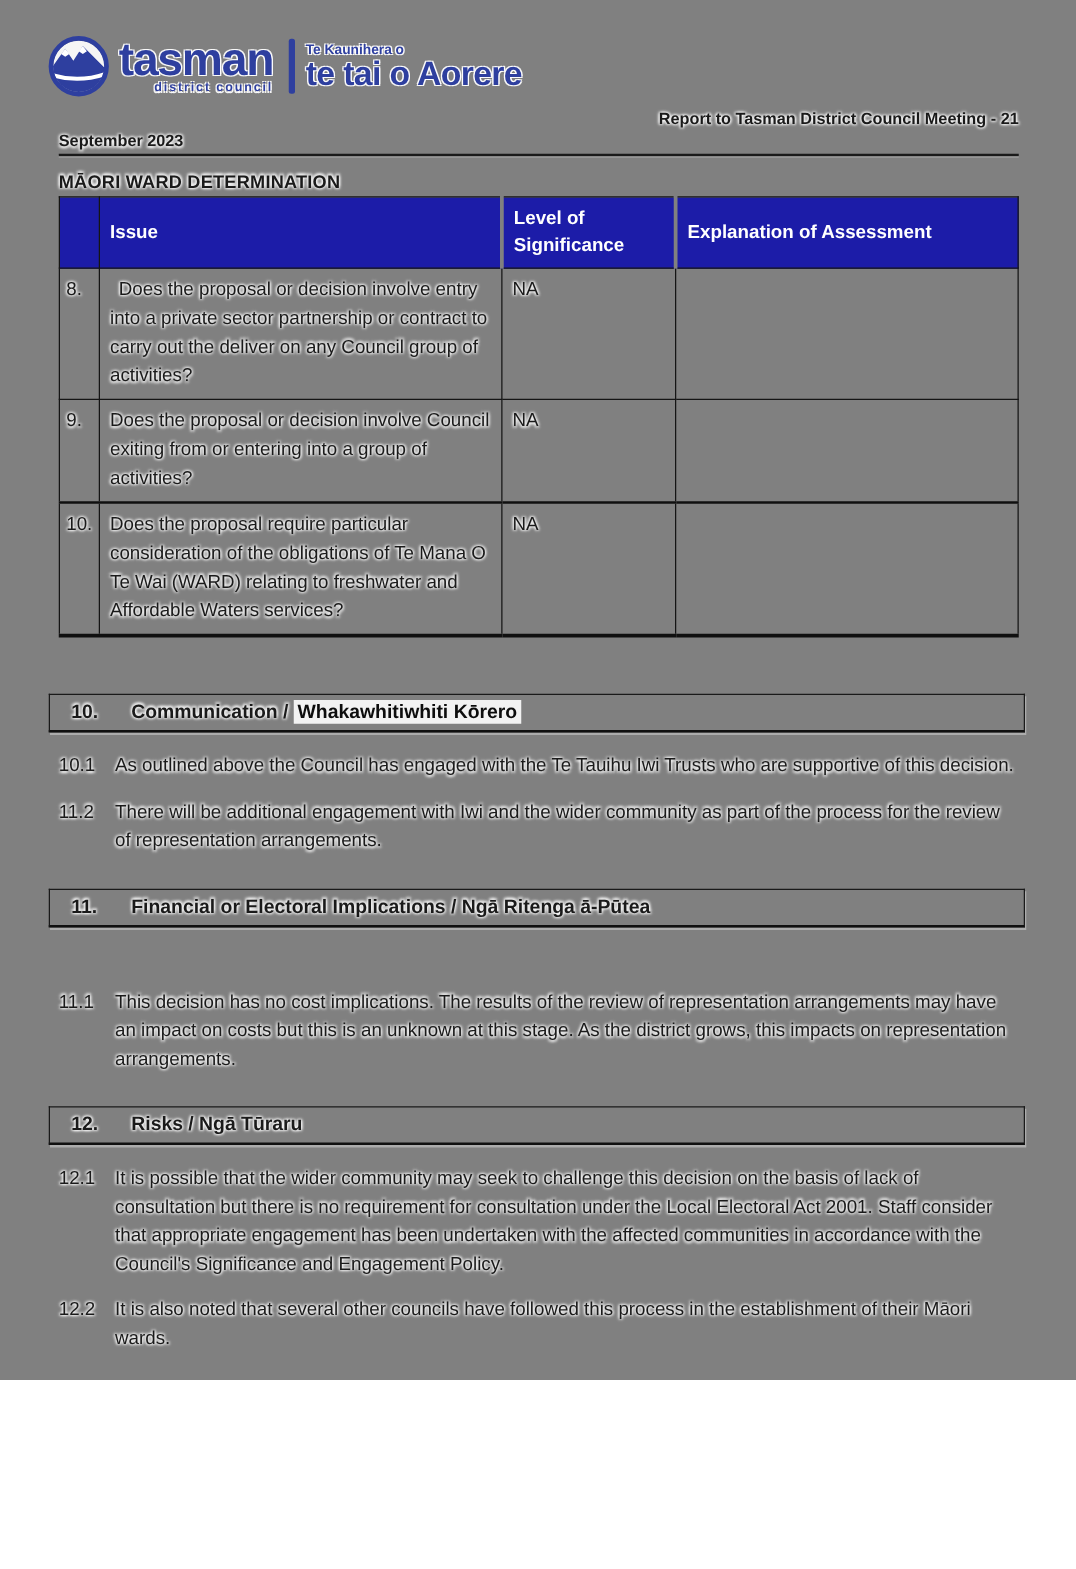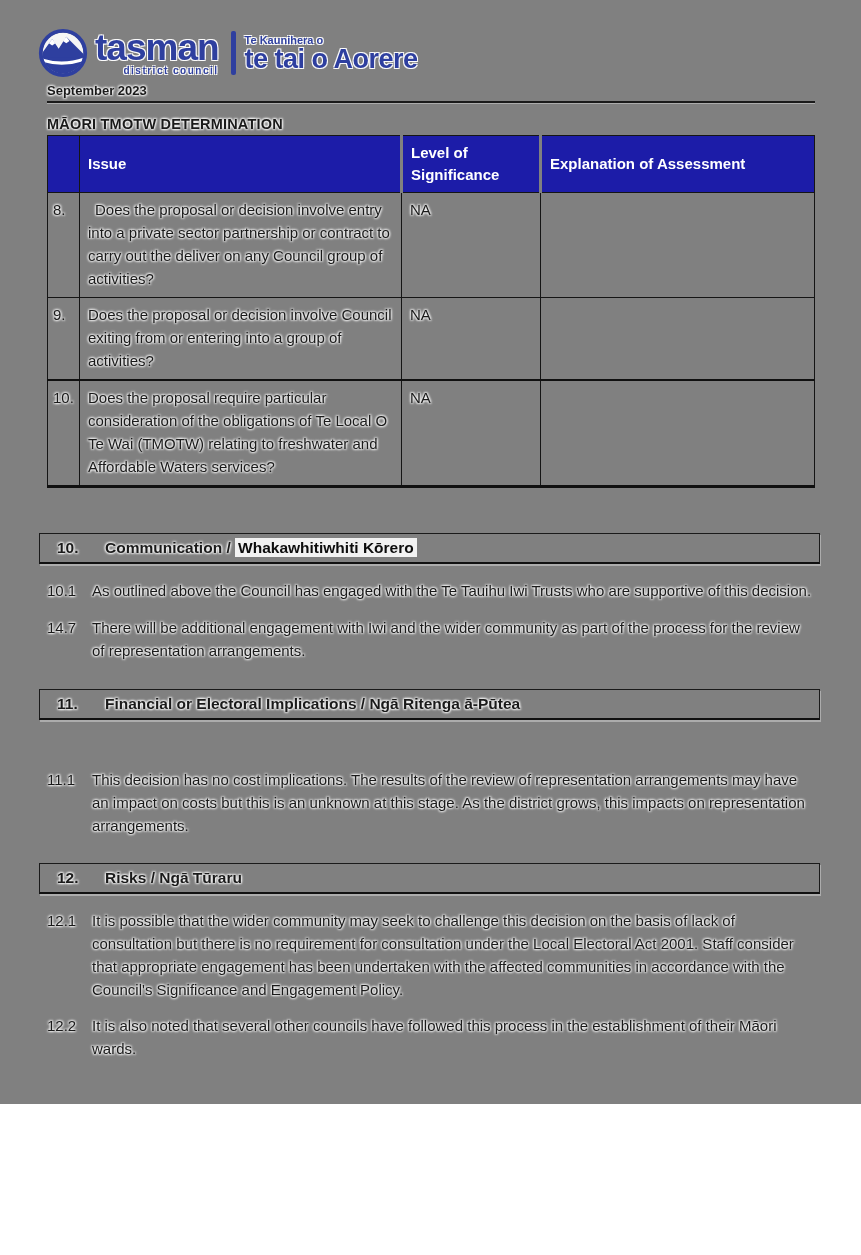--- a/index.html
+++ b/index.html
@@ -109,24 +109,25 @@
     </div>
     <div class="logo-bar"></div>
     <div class="logo-mi">
       <div class="logo-mi-small halo-logo">Te Kaunihera o</div>
       <div class="logo-mi-large halo-logo">te tai o Aorere</div>
     </div>
   </div>
 
   <div class="content">
 
+    <div class="hdr-line1 halo">Report to Tasman District Council Meeting - 21</div>
     <div class="hdr-line2 halo">September 2023</div>
     <hr class="hdr-rule">
 
-    <div class="doc-title halo">MĀORI TMOTW DETERMINATION</div>
+    <div class="doc-title halo">MĀORI WARD DETERMINATION</div>
 
     <table class="assess">
       <colgroup>
           <col style="width:32px">
           <col style="width:322px">
           <col style="width:139px">
           <col>
         </colgroup>
       <thead>
         <tr>
@@ -144,37 +145,37 @@
           <td></td>
         </tr>
         <tr class="thick-bottom">
           <td class="num halo">9.</td>
           <td class="issue halo">Does the proposal or decision involve Council exiting from or entering into a group of activities?</td>
           <td class="halo">NA</td>
           <td></td>
         </tr>
         <tr class="last">
           <td class="num halo">10.</td>
-          <td class="issue halo">Does the proposal require particular consideration of the obligations of Te Local O Te Wai (TMOTW) relating to freshwater and Affordable Waters services?</td>
+          <td class="issue halo">Does the proposal require particular consideration of the obligations of Te Mana O Te Wai (WARD) relating to freshwater and Affordable Waters services?</td>
           <td class="halo">NA</td>
           <td></td>
         </tr>
       </tbody>
     </table>
 
     <div class="sec-head halo" style="margin-top:45px;">
       <span class="sec-num">10.</span>
       <span><span>Communication / </span><span class="hl">Whakawhitiwhiti Kōrero</span></span>
     </div>
     <div class="para halo">
       <span class="p-num">10.1</span>
       <span class="p-text">As outlined above the Council has engaged with the Te Tauihu Iwi Trusts who are supportive of this decision.</span>
     </div>
     <div class="para halo" style="margin-top:14px;">
-      <span class="p-num">14.7</span>
+      <span class="p-num">11.2</span>
       <span class="p-text">There will be additional engagement with Iwi and the wider community as part of the process for the review of representation arrangements.</span>
     </div>
 
     <div class="sec-head halo" style="margin-top:27px;">
       <span class="sec-num">11.</span>
       <span>Financial or Electoral Implications / Ngā Ritenga ā-Pūtea</span>
     </div>
     <div class="para halo" style="margin-top:48px;">
       <span class="p-num">11.1</span>
       <span class="p-text">This decision has no cost implications. The results of the review of representation arrangements may have an impact on costs but this is an unknown at this stage. As the district grows, this impacts on representation arrangements.</span>

